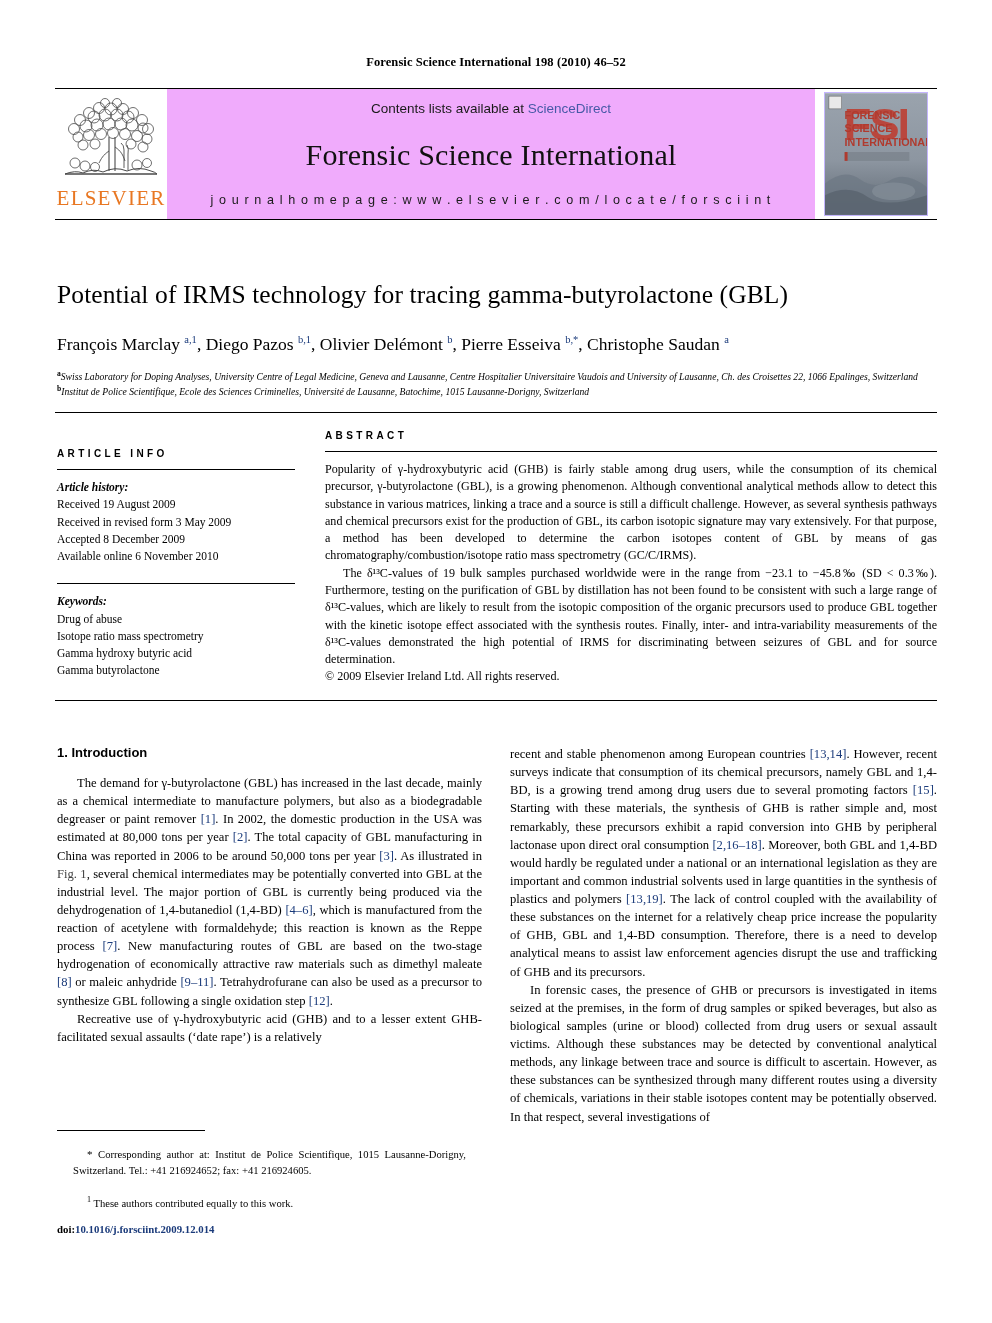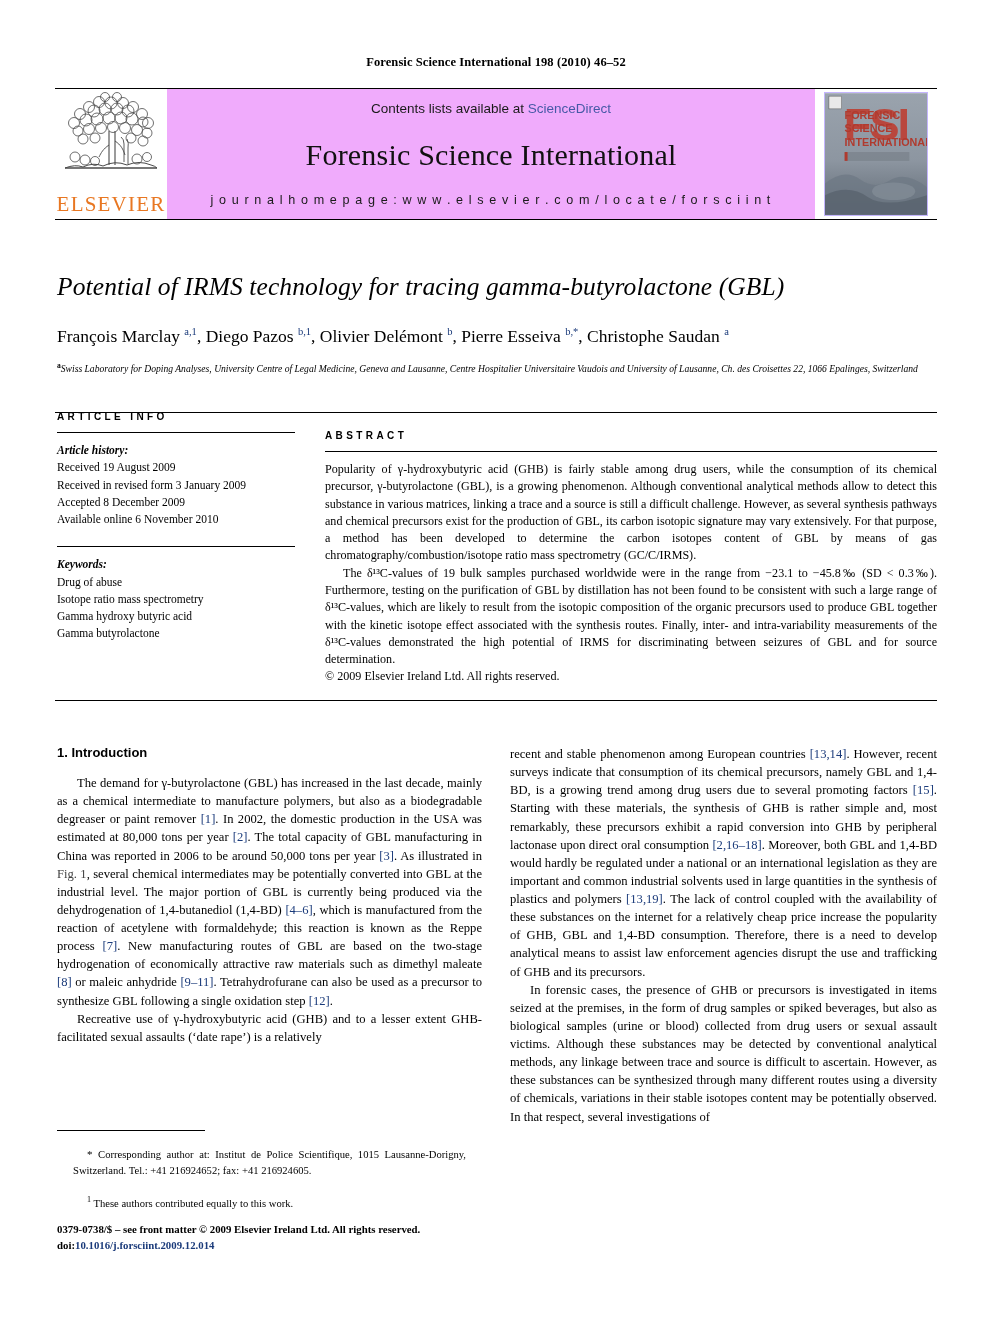--- a/index.html
+++ b/index.html
@@ -46,21 +46,21 @@
     box-sizing: border-box;
     display: flex;
     align-items: stretch;
   }
   .elsevier-logo {
     width: 112px;
     flex: 0 0 112px;
     display: flex;
     flex-direction: column;
     align-items: center;
-    justify-content: space-between;
+    justify-content: center;
     padding-bottom: 4px;
     background: #fff;
   }
   .elsevier-tree {
     width: 104px;
     height: 92px;
     display: block;
   }
   .elsevier-word {
     font-family: "Liberation Serif", serif;
@@ -121,23 +121,22 @@
   .title-block {
     position: absolute;
     top: 268px;
     left: 57px;
     width: 880px;
   }
   .paper-title {
     font-size: 25.5px;
     font-weight: normal;
     line-height: 1.2;
-    margin: 4px 0 22px 0;
+    margin: 12px 0 22px 0;
     letter-spacing: 0.1px;
-    font-style: italic;
   }
   .authors {
     font-size: 17.5px;
     line-height: 1.3;
     margin: 0 0 14px 0;
   }
   .authors sup {
     color: #1a3a7a;
     font-size: 10.5px;
     vertical-align: super;
@@ -158,21 +157,21 @@
   
   .rule-top {
     position: absolute;
     top: 412px;
     left: 55px;
     width: 882px;
     border-top: 1.3px solid #000;
   }
   .info-col {
     position: absolute;
-    top: 411px;
+    top: 448px;
     left: 57px;
     width: 238px;
   }
   .abstract-col {
     position: absolute;
     top: 430px;
     left: 325px;
     width: 612px;
   }
   .sec-head {
@@ -410,30 +409,31 @@
           <ellipse cx="70" cy="100" rx="22" ry="9" fill="#858e98" opacity="0.7"></ellipse>
         </svg>
       </div>
     </div>
   </div>
 
   <div class="title-block">
     <h1 class="paper-title">Potential of IRMS technology for tracing gamma-butyrolactone (GBL)</h1>
     <div class="authors">François Marclay <sup>a,1</sup>, Diego Pazos <sup>b,1</sup>, Olivier Delémont <sup>b</sup>, Pierre Esseiva <sup>b,*</sup>, Christophe Saudan <sup>a</sup></div>
     <p class="affil"><sup>a</sup><span>Swiss Laboratory for Doping Analyses, University Centre of Legal Medicine, Geneva and Lausanne, Centre Hospitalier Universitaire Vaudois and University of Lausanne, Ch. des Croisettes 22, 1066 Epalinges, Switzerland</span></p>
+    <p class="affil"><sup>b</sup><span>Institut de Police Scientifique, Ecole des Sciences Criminelles, Université de Lausanne, Batochime, 1015 Lausanne-Dorigny, Switzerland</span></p>
   </div>
 
   <div class="rule-top"></div>
 
   <div class="info-col">
     <div class="sec-head">ARTICLE INFO</div>
     <div class="thin-rule"></div>
     <p class="info-label">Article history:</p>
     <p class="info-line">Received 19 August 2009</p>
-    <p class="info-line">Received in revised form 3 January 2009</p>
+    <p class="info-line">Received in revised form 3 May 2009</p>
     <p class="info-line">Accepted 8 December 2009</p>
     <p class="info-line">Available online 6 November 2010</p>
     <div class="info-gap"></div>
     <div class="thin-rule"></div>
     <p class="info-label">Keywords:</p>
     <p class="info-line">Drug of abuse</p>
     <p class="info-line">Isotope ratio mass spectrometry</p>
     <p class="info-line">Gamma hydroxy butyric acid</p>
     <p class="info-line">Gamma butyrolactone</p>
   </div>
@@ -461,17 +461,16 @@
     <p class="body-p">In forensic cases, the presence of GHB or precursors is investigated in items seized at the premises, in the form of drug samples or spiked beverages, but also as biological samples (urine or blood) collected from drug users or sexual assault victims. Although these substances may be detected by conventional analytical methods, any linkage between trace and source is difficult to ascertain. However, as these substances can be synthesized through many different routes using a diversity of chemicals, variations in their stable isotopes content may be potentially observed. In that respect, several investigations of</p>
   </div>
 
   <div class="footnotes">
     <div class="fn-rule"></div>
     <p class="fn fn-indent"><span class="star">*</span> <span>Corresponding author at: Institut de Police Scientifique, 1015 Lausanne-Dorigny, Switzerland. Tel.: +41 216924652; fax: +41 216924605.</span></p>
     <p class="fn fn-indent"><sup>1</sup> <span>These authors contributed equally to this work.</span></p>
   </div>
 
   <div class="imprint">
-    <div>0379-0738/$ – see front matter © 2009 Elsevier Ireland Ltd. All rights reserved.</div>
     <div><span>doi:</span><span class="doi-link">10.1016/j.forsciint.2009.12.014</span></div>
   </div>
 
 </div>
 
 </body></html>

